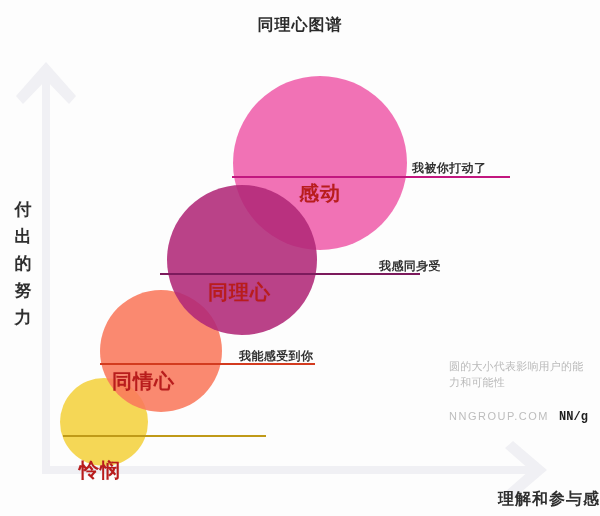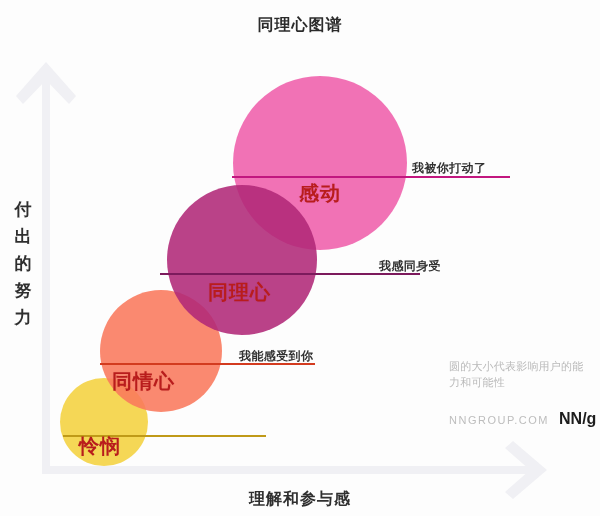--- a/index.html
+++ b/index.html
@@ -64,21 +64,21 @@
     line-height: 27px;
     text-align: center;
     letter-spacing: 0px;
   }
   #y-axis-title span { display: block; }
   #x-axis-title {
     position: absolute;
     left: 0;
     top: 489px;
     width: 600px;
-    text-align: center;
+    text-align: right;
     font-size: 16px;
     font-weight: 700;
     color: #2f2f2f;
     letter-spacing: 1px;
   }
 
   
   .circle-label {
     position: absolute;
     font-size: 20px;
@@ -119,24 +119,25 @@
     align-items: baseline;
     margin-top: 24px;
   }
   #brand-domain {
     font-size: 11px;
     color: #bdbdbd;
     letter-spacing: 1.5px;
   }
   #brand-mark {
     margin-left: 10px;
-    font-size: 16px;
+    font-size: 12px;
     font-weight: 700;
     color: #1d1d1d;
     letter-spacing: 0px;
+    font-family: Liberation Mono, monospace;
   }
 </style>
 </head>
 <body>
 
 <div id="stage">
 
   <div id="chart-title">同理心图谱</div>
 
   <svg id="axes-svg" viewBox="0 0 600 516">
@@ -163,21 +164,21 @@
       <line class="callout-line" x1="232" x2="510" y1="177" y2="177" stroke="#c2177f" stroke-width="2"></line>
       <line class="callout-line" x1="160" x2="420" y1="274" y2="274" stroke="#7c1a5c" stroke-width="2"></line>
       <line class="callout-line" x1="100" x2="315" y1="364" y2="364" stroke="#d33b1f" stroke-width="2"></line>
       <line class="callout-line" x1="63" x2="266" y1="436" y2="436" stroke="#c09a18" stroke-width="2"></line>
     </g>
   </svg>
 
   <div class="circle-label" style="left: 299px; top: 152px;">感动</div>
   <div class="circle-label" style="left: 208px; top: 251px;">同理心</div>
   <div class="circle-label" style="left: 112px; top: 340px;">同情心</div>
-  <div class="circle-label" style="left: 79px; top: 405px;">怜悯</div>
+  <div class="circle-label" style="left: 79px; top: 429px;">怜悯</div>
 
   <div class="callout-text" style="left: 412px; top: 160px;">我被你打动了</div>
   <div class="callout-text" style="left: 355px; top: 258px; margin-left: 24px;">我感同身受</div>
   <div class="callout-text" style="left: 239px; top: 348px;">我能感受到你</div>
 
   <div id="y-axis-title">
       <span>付</span>
       <span>出</span>
       <span>的</span>
       <span>努</span>

